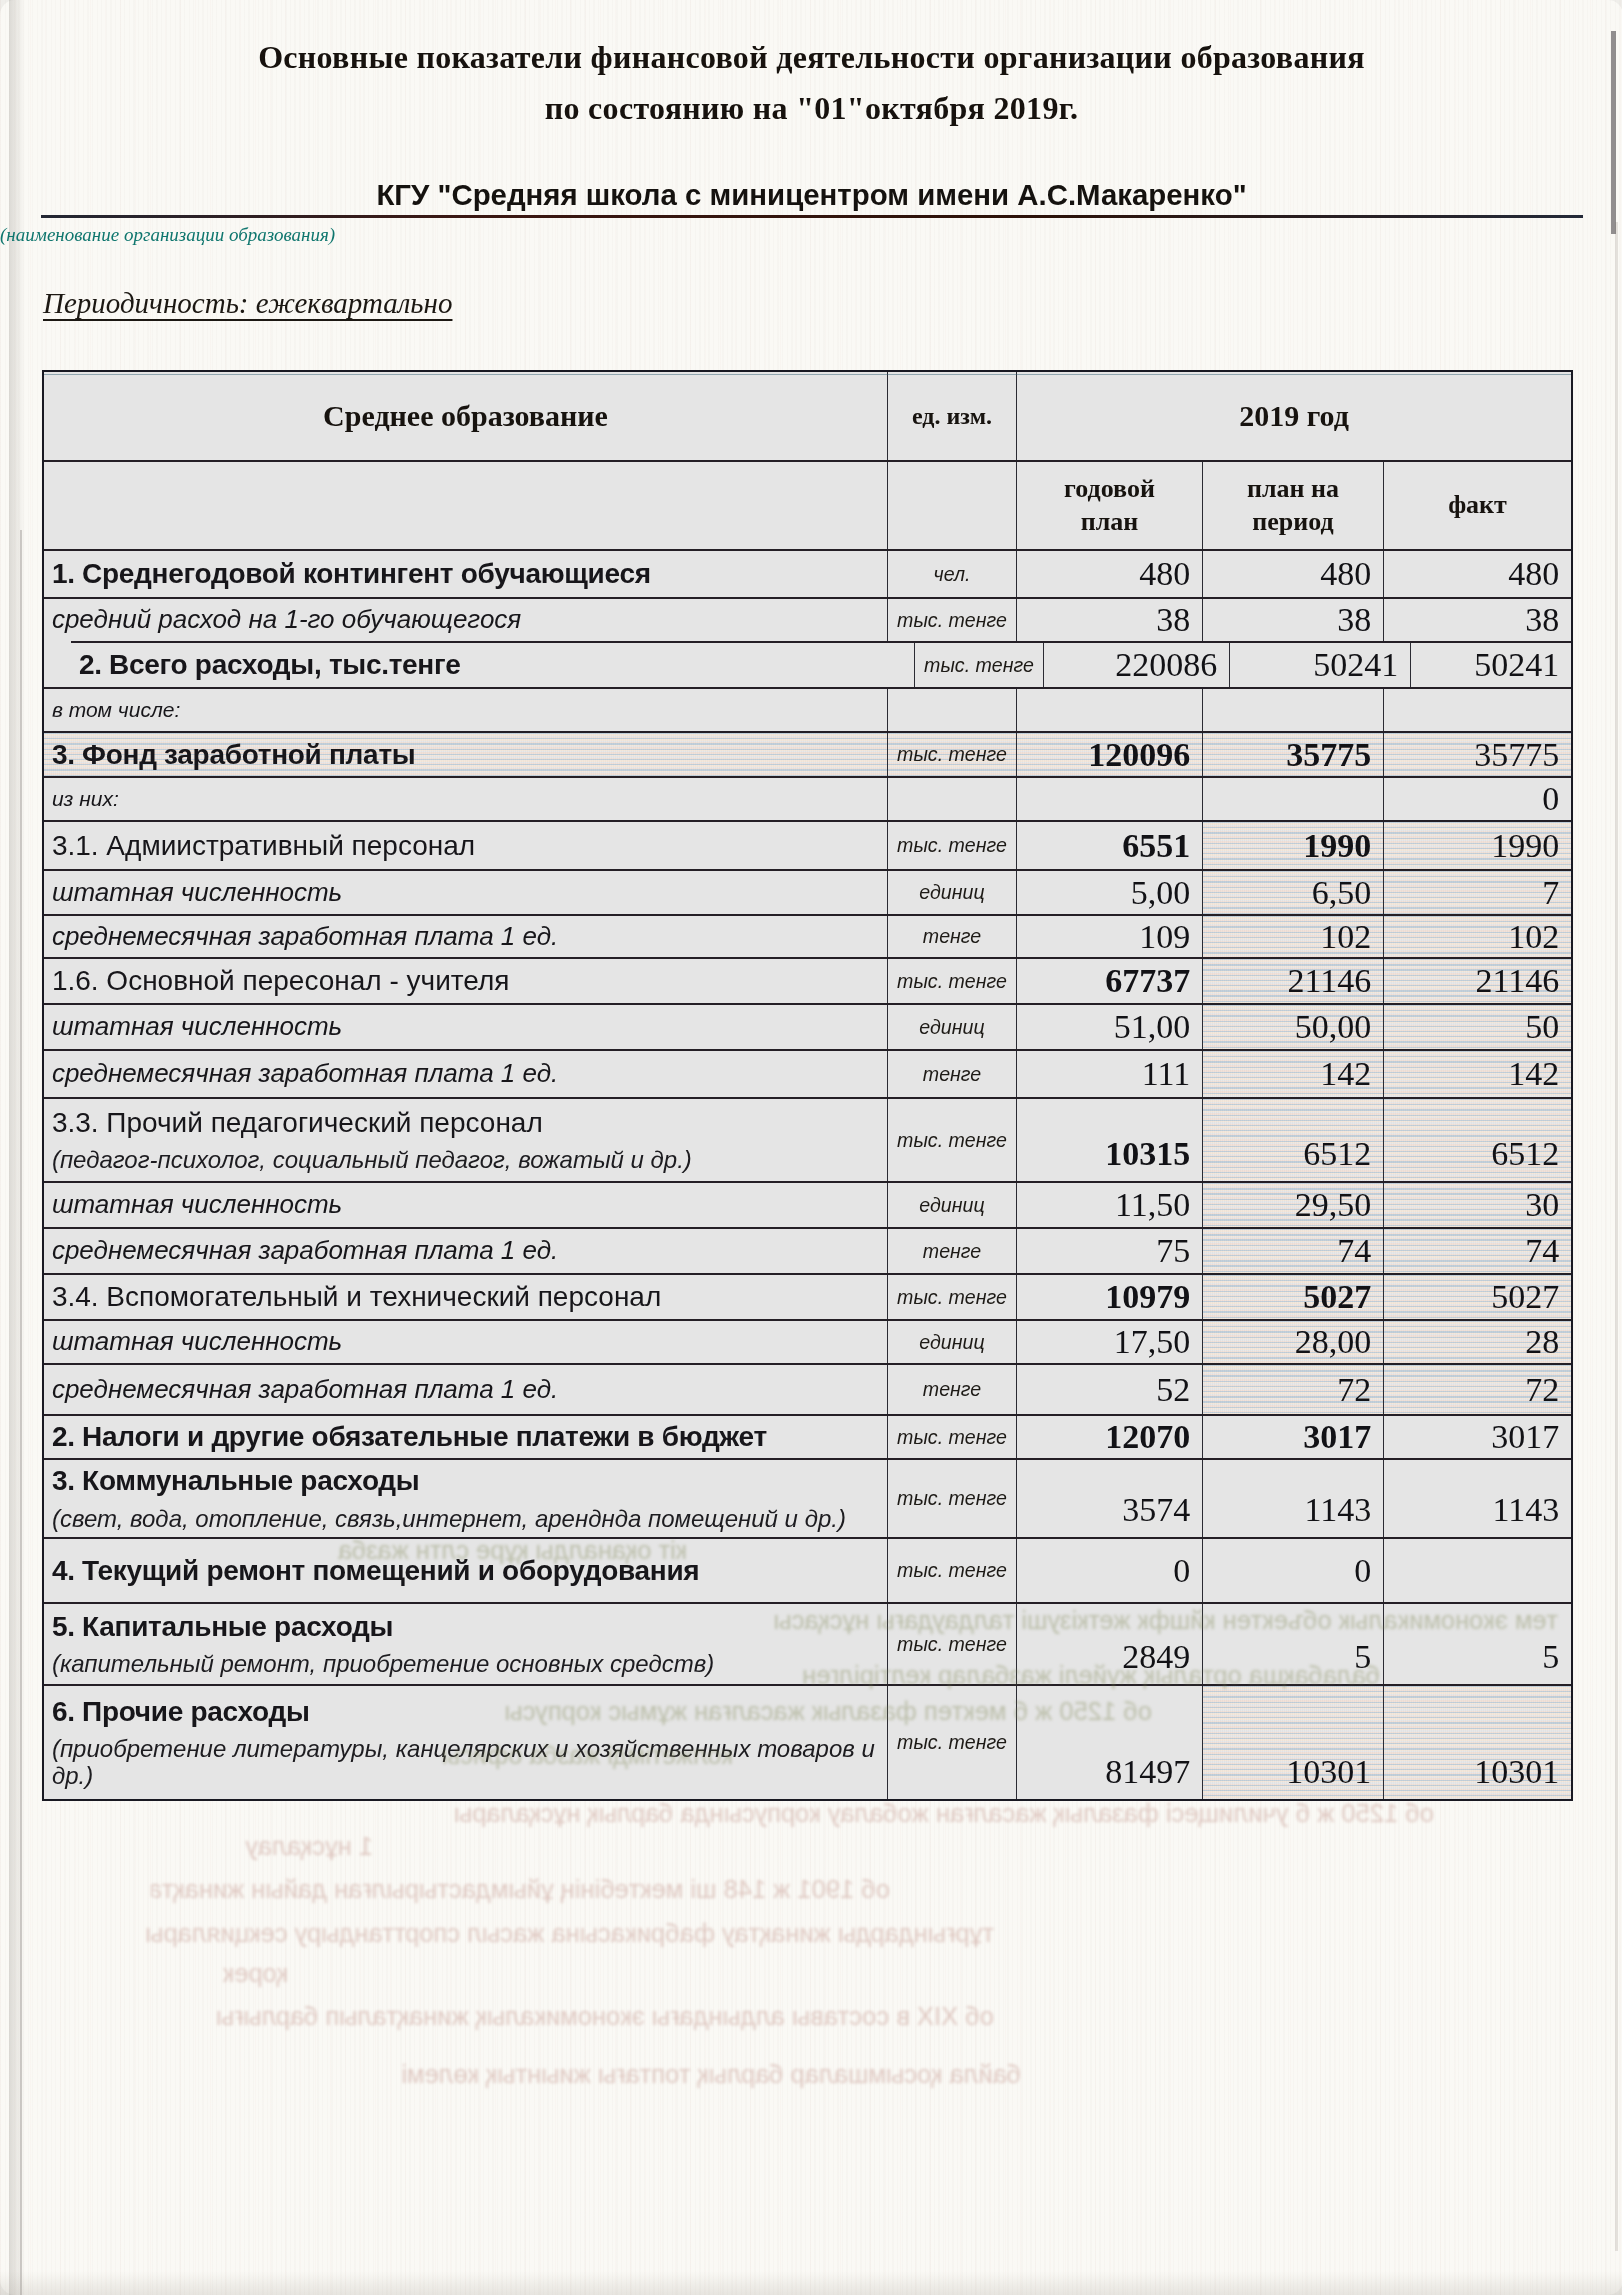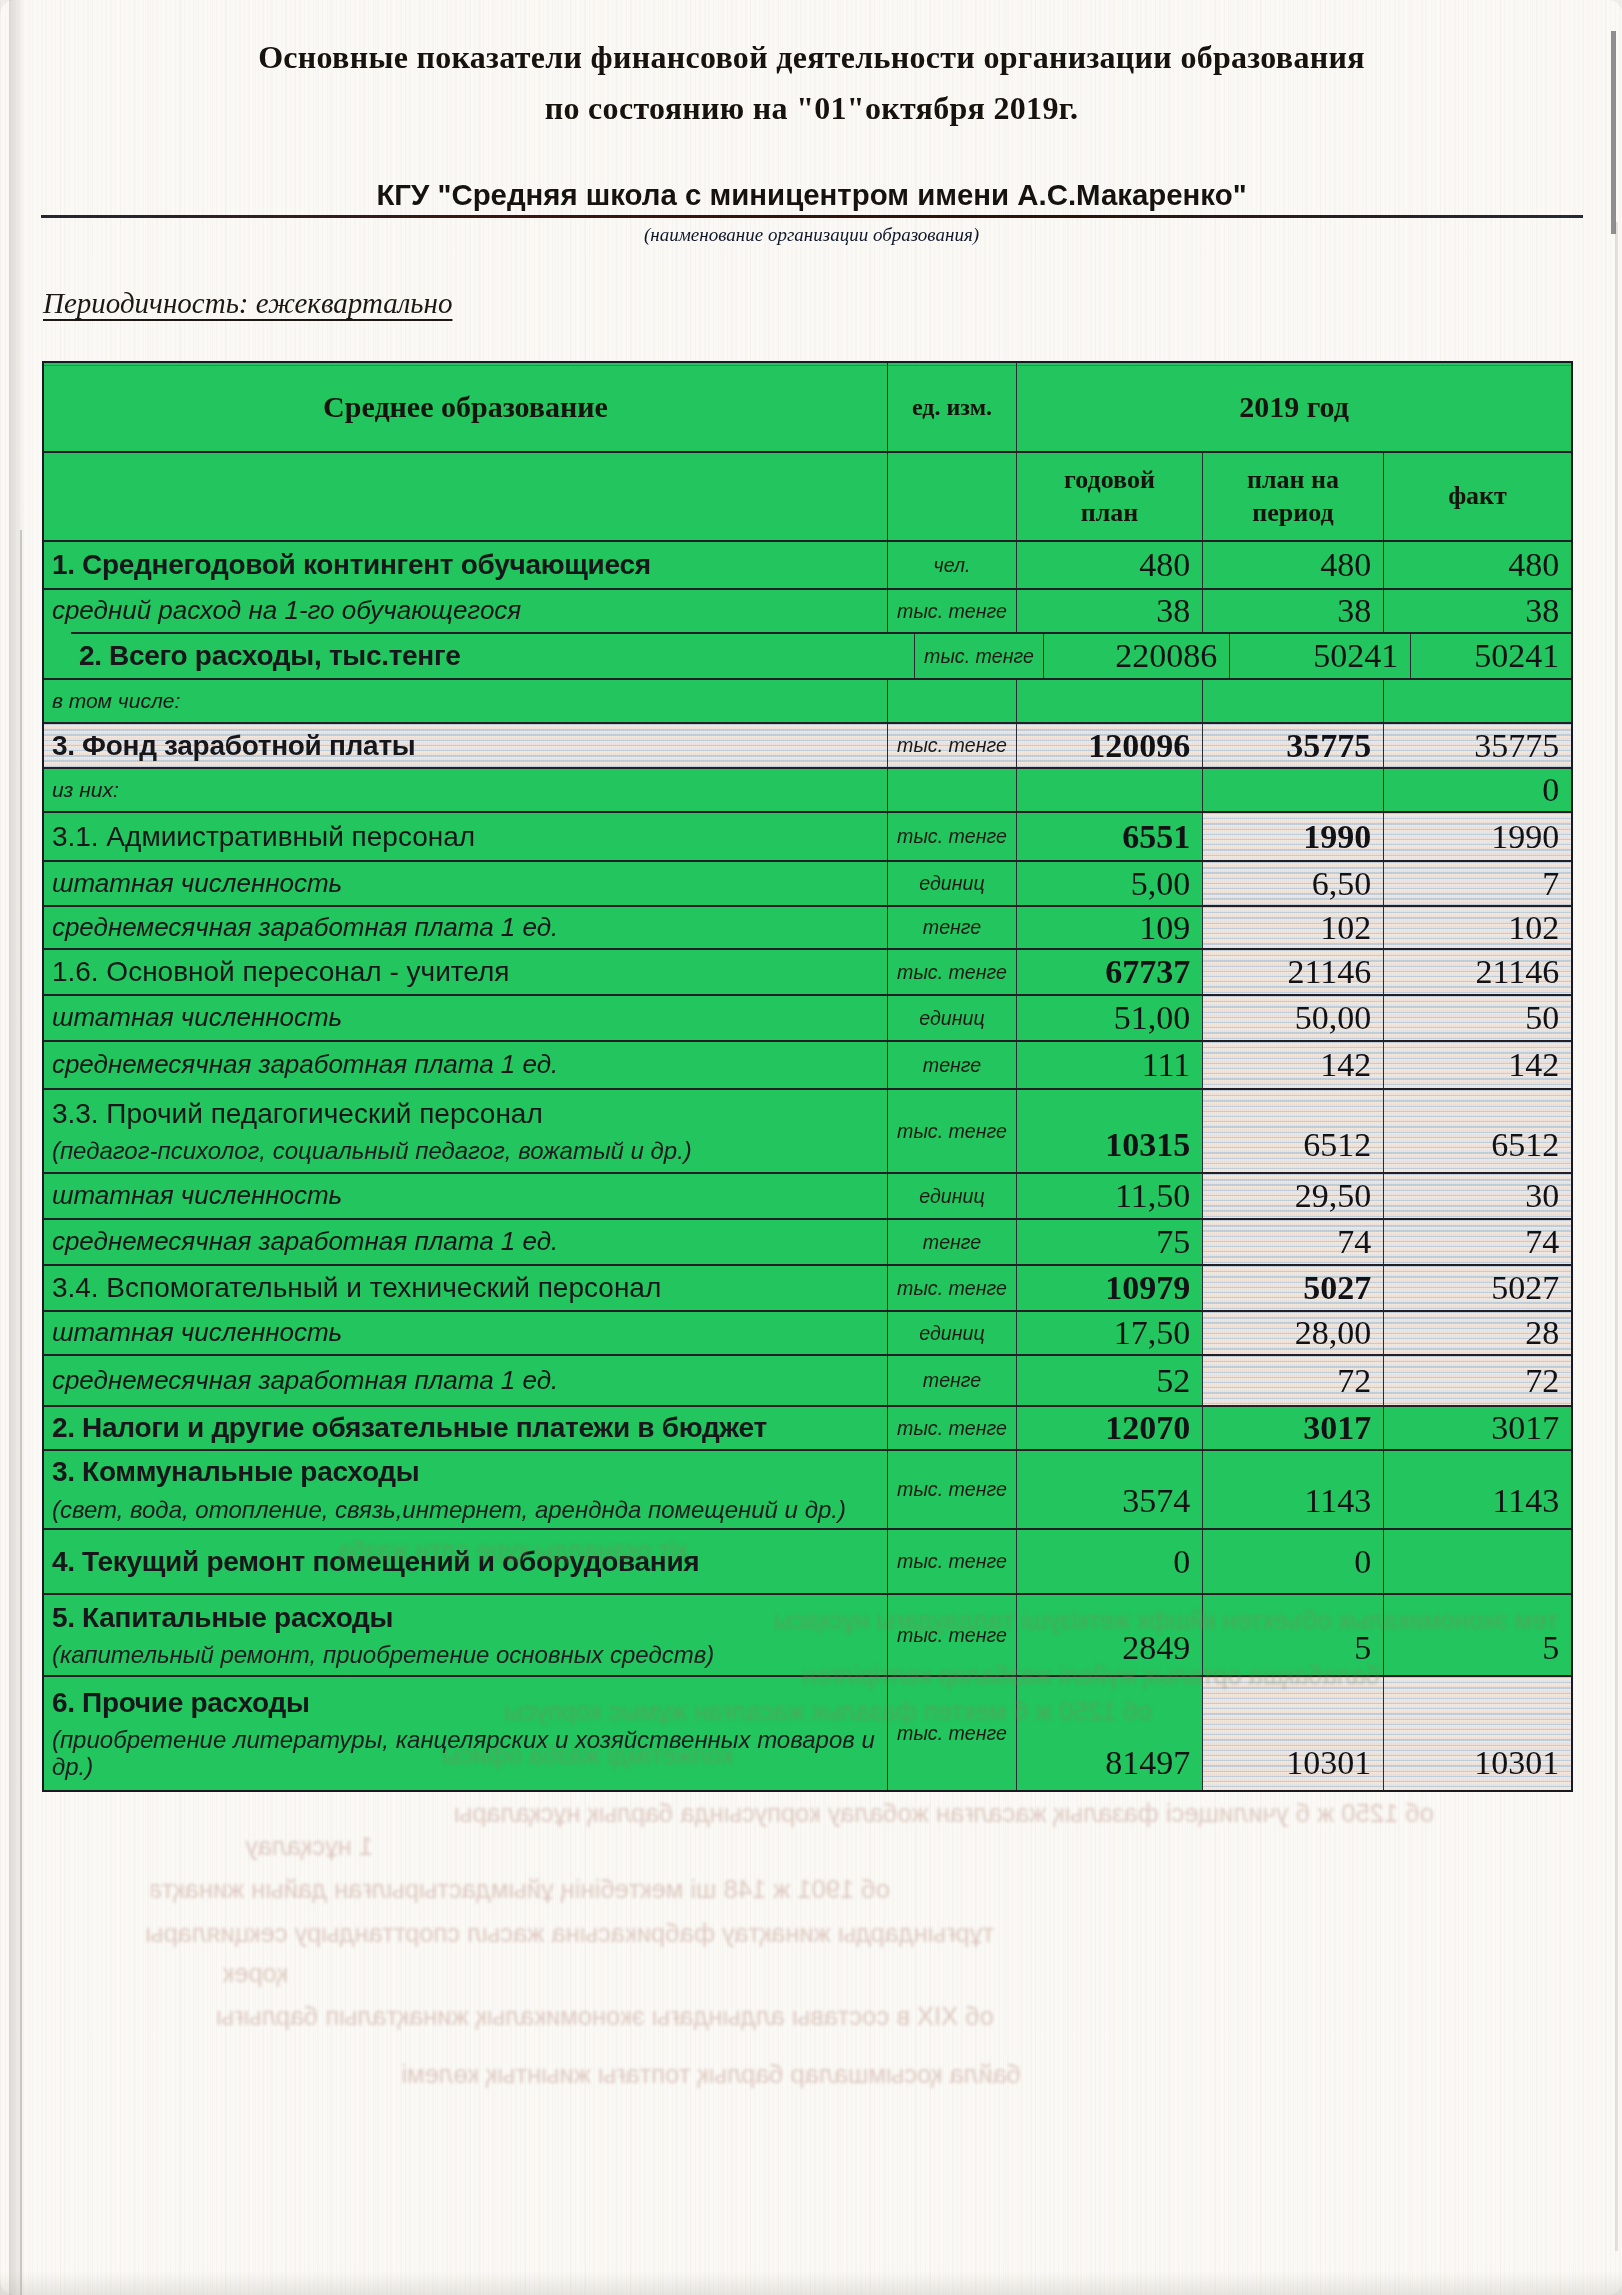--- a/index.html
+++ b/index.html
@@ -38,35 +38,35 @@
   .org{
     position:absolute;left:0;top:178px;width:1623px;text-align:center;
     font-family:"Liberation Sans",sans-serif;font-weight:bold;
     font-size:29.4px;color:#15120f;letter-spacing:0px;
   }
   .rule{
     position:absolute;left:41px;top:215px;width:1542px;height:3.3px;
     background:linear-gradient(90deg,#232733,#3b1712 28%,#2c1209 65%,#242a38);
   }
   .caption{
-    position:absolute;left:0;top:224px;width:1623px;text-align:center;
+    position:absolute;left:0;top:224px;width:1623px;text-align:left;
     font-family:"Liberation Serif",serif;font-style:italic;
-    font-size:19px;color:#0f172a;
+    font-size:19px;color:#0f766e;
   }
   .period{
     position:absolute;left:43px;top:287px;
     font-family:"Liberation Serif",serif;font-style:italic;
     font-size:29px;color:#1c1813;
     text-decoration:underline;text-decoration-thickness:2px;text-underline-offset:5.9px;
   }
 
   
   .tbl{
-    position:absolute;left:42px;top:361px;width:1531px;
-    border:2.6px solid #191922;background:#22c55e;
+    position:absolute;left:42px;top:370px;width:1531px;
+    border:2.6px solid #191922;background:#e5e5e5;
     box-sizing:border-box;
   }
   .tbl::before{ 
     content:"";position:absolute;left:0;top:2px;width:100%;height:1.3px;
     background:rgba(45,90,110,0.45);z-index:5;pointer-events:none;
   }
   .t-row{display:flex;box-sizing:border-box;position:relative;}
   .t-row + .t-row, #tbody .t-row:first-child{border-top:2px solid #241f26;}
   .t-head1{height:88px;}
   .t-head2{height:89px;border-top:2px solid #241f26;}

